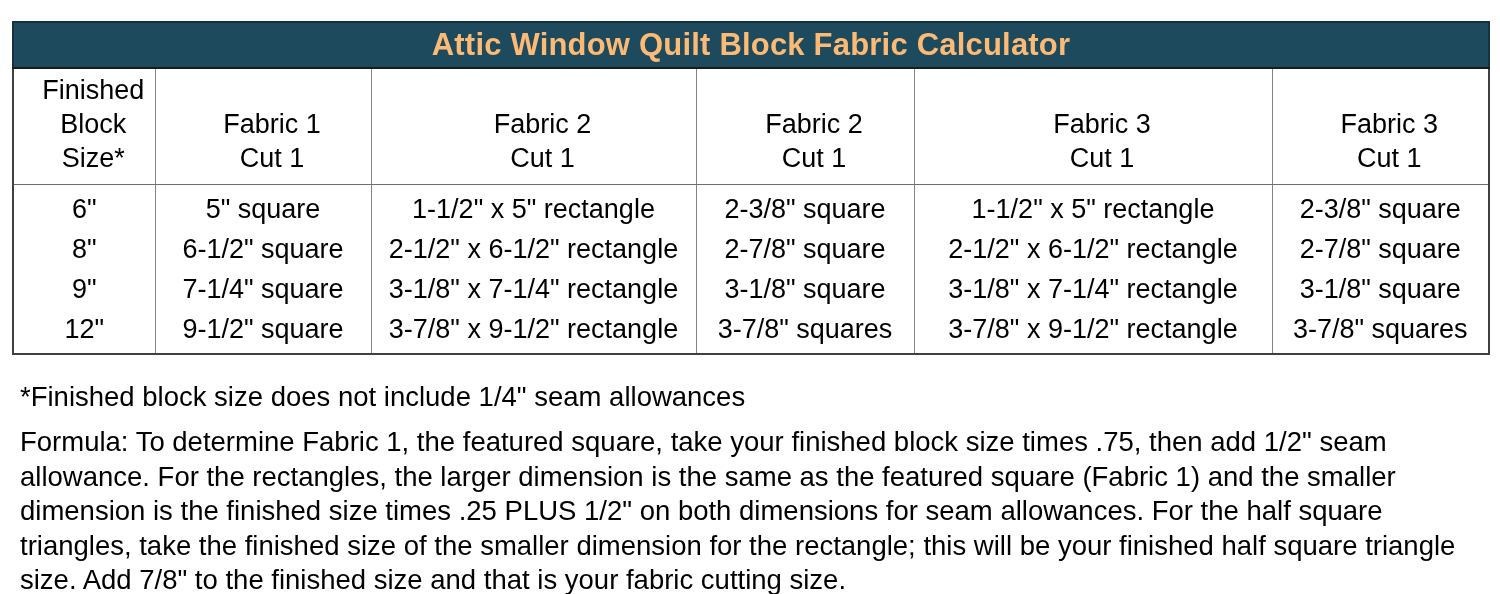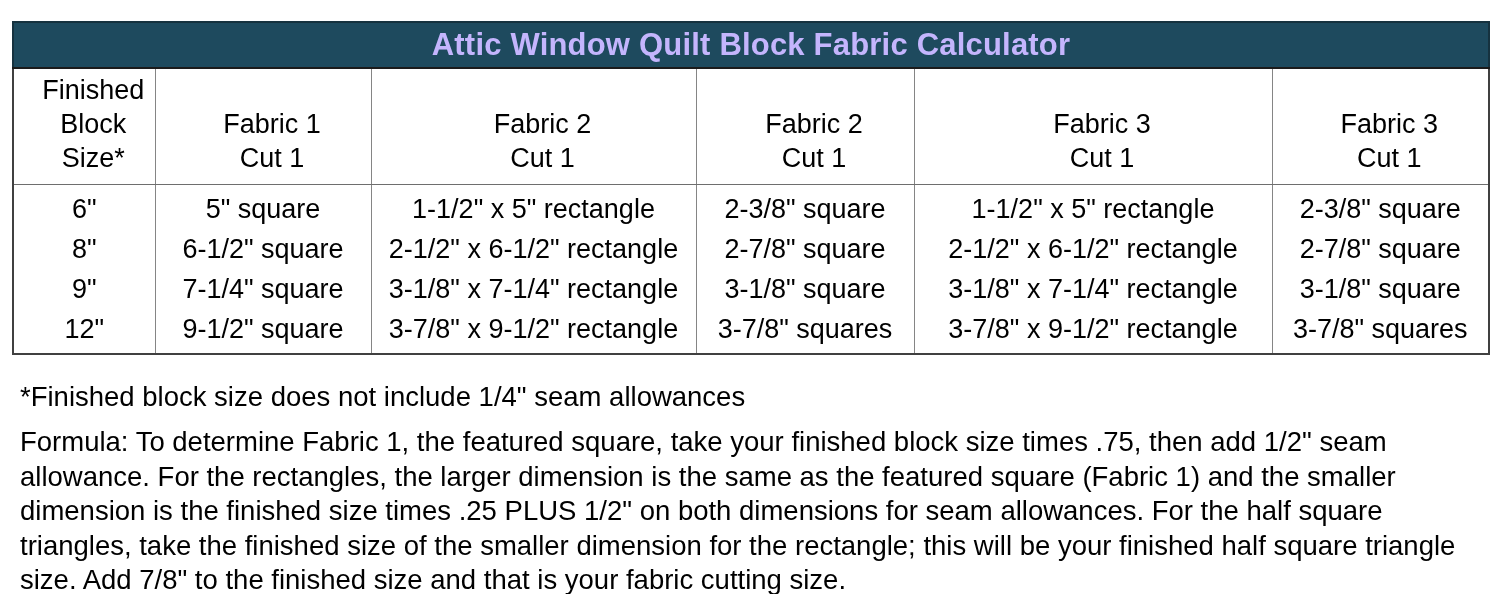--- a/index.html
+++ b/index.html
@@ -18,21 +18,21 @@
     padding: 21px 12px 0 12px;
   }
   table.calc {
     border-collapse: collapse;
     table-layout: fixed;
     width: 1476px;
     border: 2px solid #404040;
   }
   tr.title-row th {
     background: #1E4A5E;
-    color: #c4b5fd;
+    color: #fdba74;
     font-size: 31px;
     font-weight: bold;
     height: 44px;
     text-align: center;
     letter-spacing: 0.2px;
     border: 2px solid #16323F;
     border-bottom: 2px solid #1b1b1b;
     padding: 0;
   }
   tr.header-row th {

